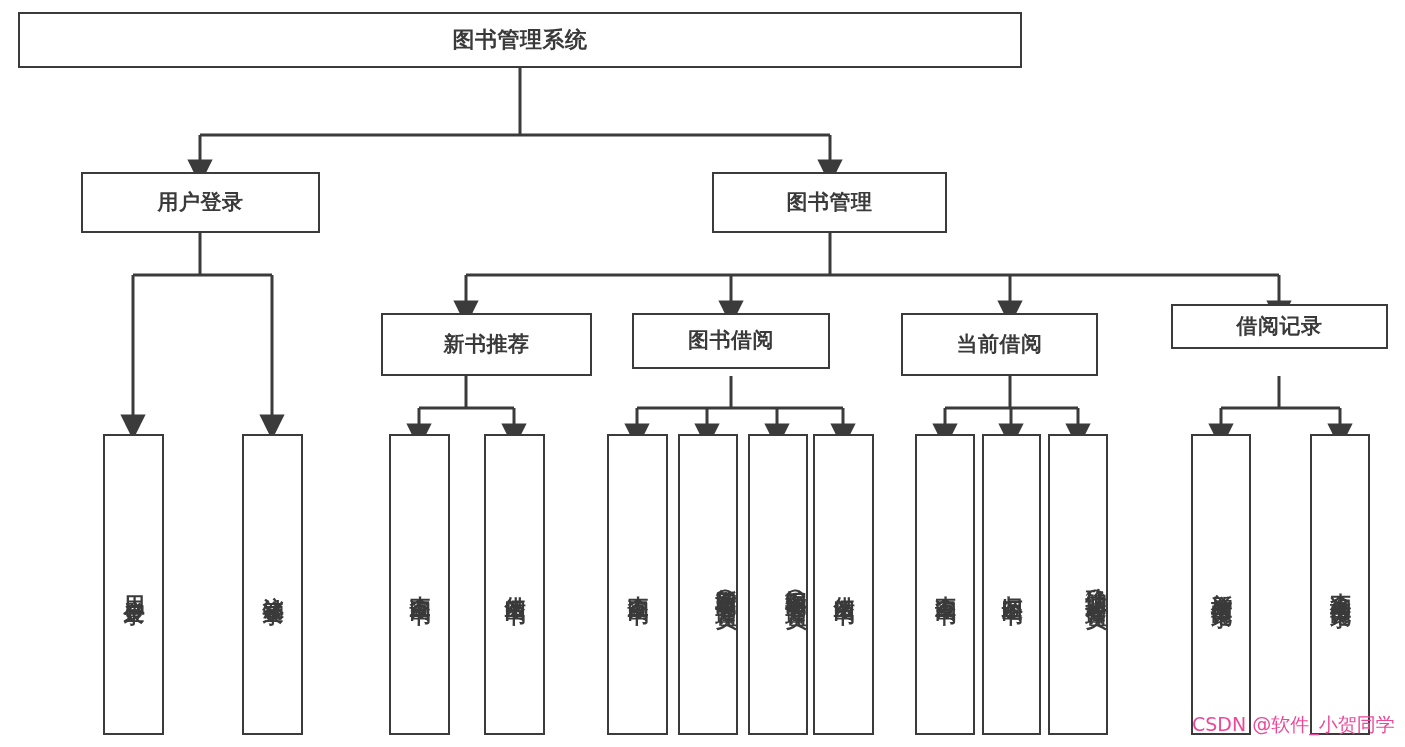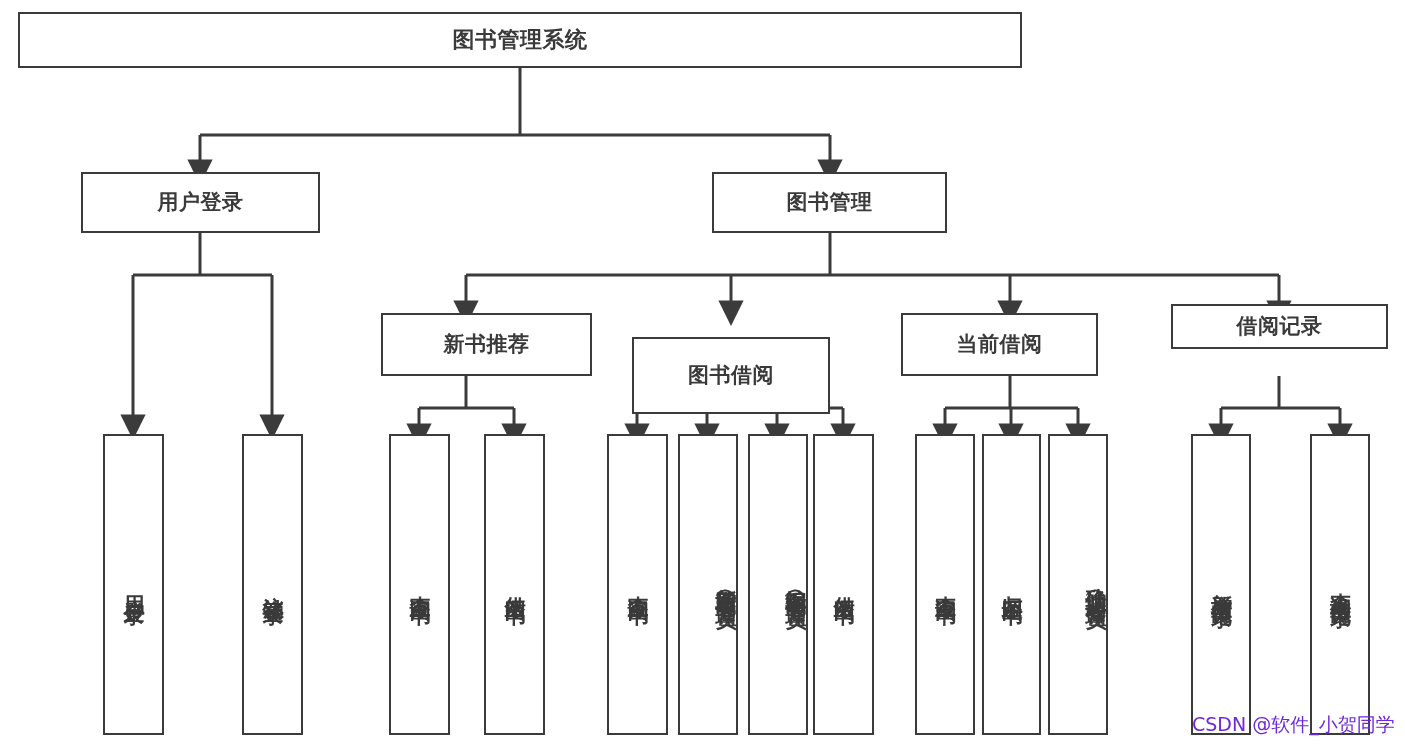--- a/index.html
+++ b/index.html
@@ -62,21 +62,21 @@
     justify-content: center;
   }
   .node.vert.center-fill {
     align-items: center;
   }
   .watermark {
     position: absolute;
     left: 1192px;
     top: 712px;
     font-size: 19px;
-    color: #6d28d9;
+    color: #ec4899;
     white-space: nowrap;
     font-family: "DejaVu Sans", "Liberation Sans", sans-serif;
     text-align: right;
   }
 </style>
 </head>
 <body>
 
 <div id="diagram">
 
@@ -131,21 +131,21 @@
   </svg>
 
   <div class="node horiz root" style="left:18px; top:12px; width:1004px; height:56px;">图书管理系统</div>
 
   <div class="node horiz" style="left:81px; top:172px; width:239px; height:61px;">用户登录</div>
 
   <div class="node horiz" style="left:712px; top:172px; width:235px; height:61px;">图书管理</div>
 
   <div class="node horiz" style="left:361px; top:313px; width:211px; height:63px;margin-left:20px;">新书推荐</div>
 
-  <div class="node horiz" style="left:632px; top:313px; width:198px; height:77px;margin-top:24px;">图书借阅</div>
+  <div class="node horiz" style="left:632px; top:313px; width:198px; height:56px;">图书借阅</div>
 
   <div class="node horiz" style="left:901px; top:313px; width:197px; height:63px;">当前借阅</div>
 
   <div class="node horiz" style="left:1171px; top:304px; width:217px; height:45px;">借阅记录</div>
 
   <div class="node vert center-fill" style="left:103px; top:434px; width:61px; height:301px;">用户登录</div>
 
   <div class="node vert center-fill" style="left:242px; top:434px; width:61px; height:301px;">注销登录</div>
 
   <div class="node vert center-fill" style="left:389px; top:434px; width:61px; height:301px;">查询图书</div>

